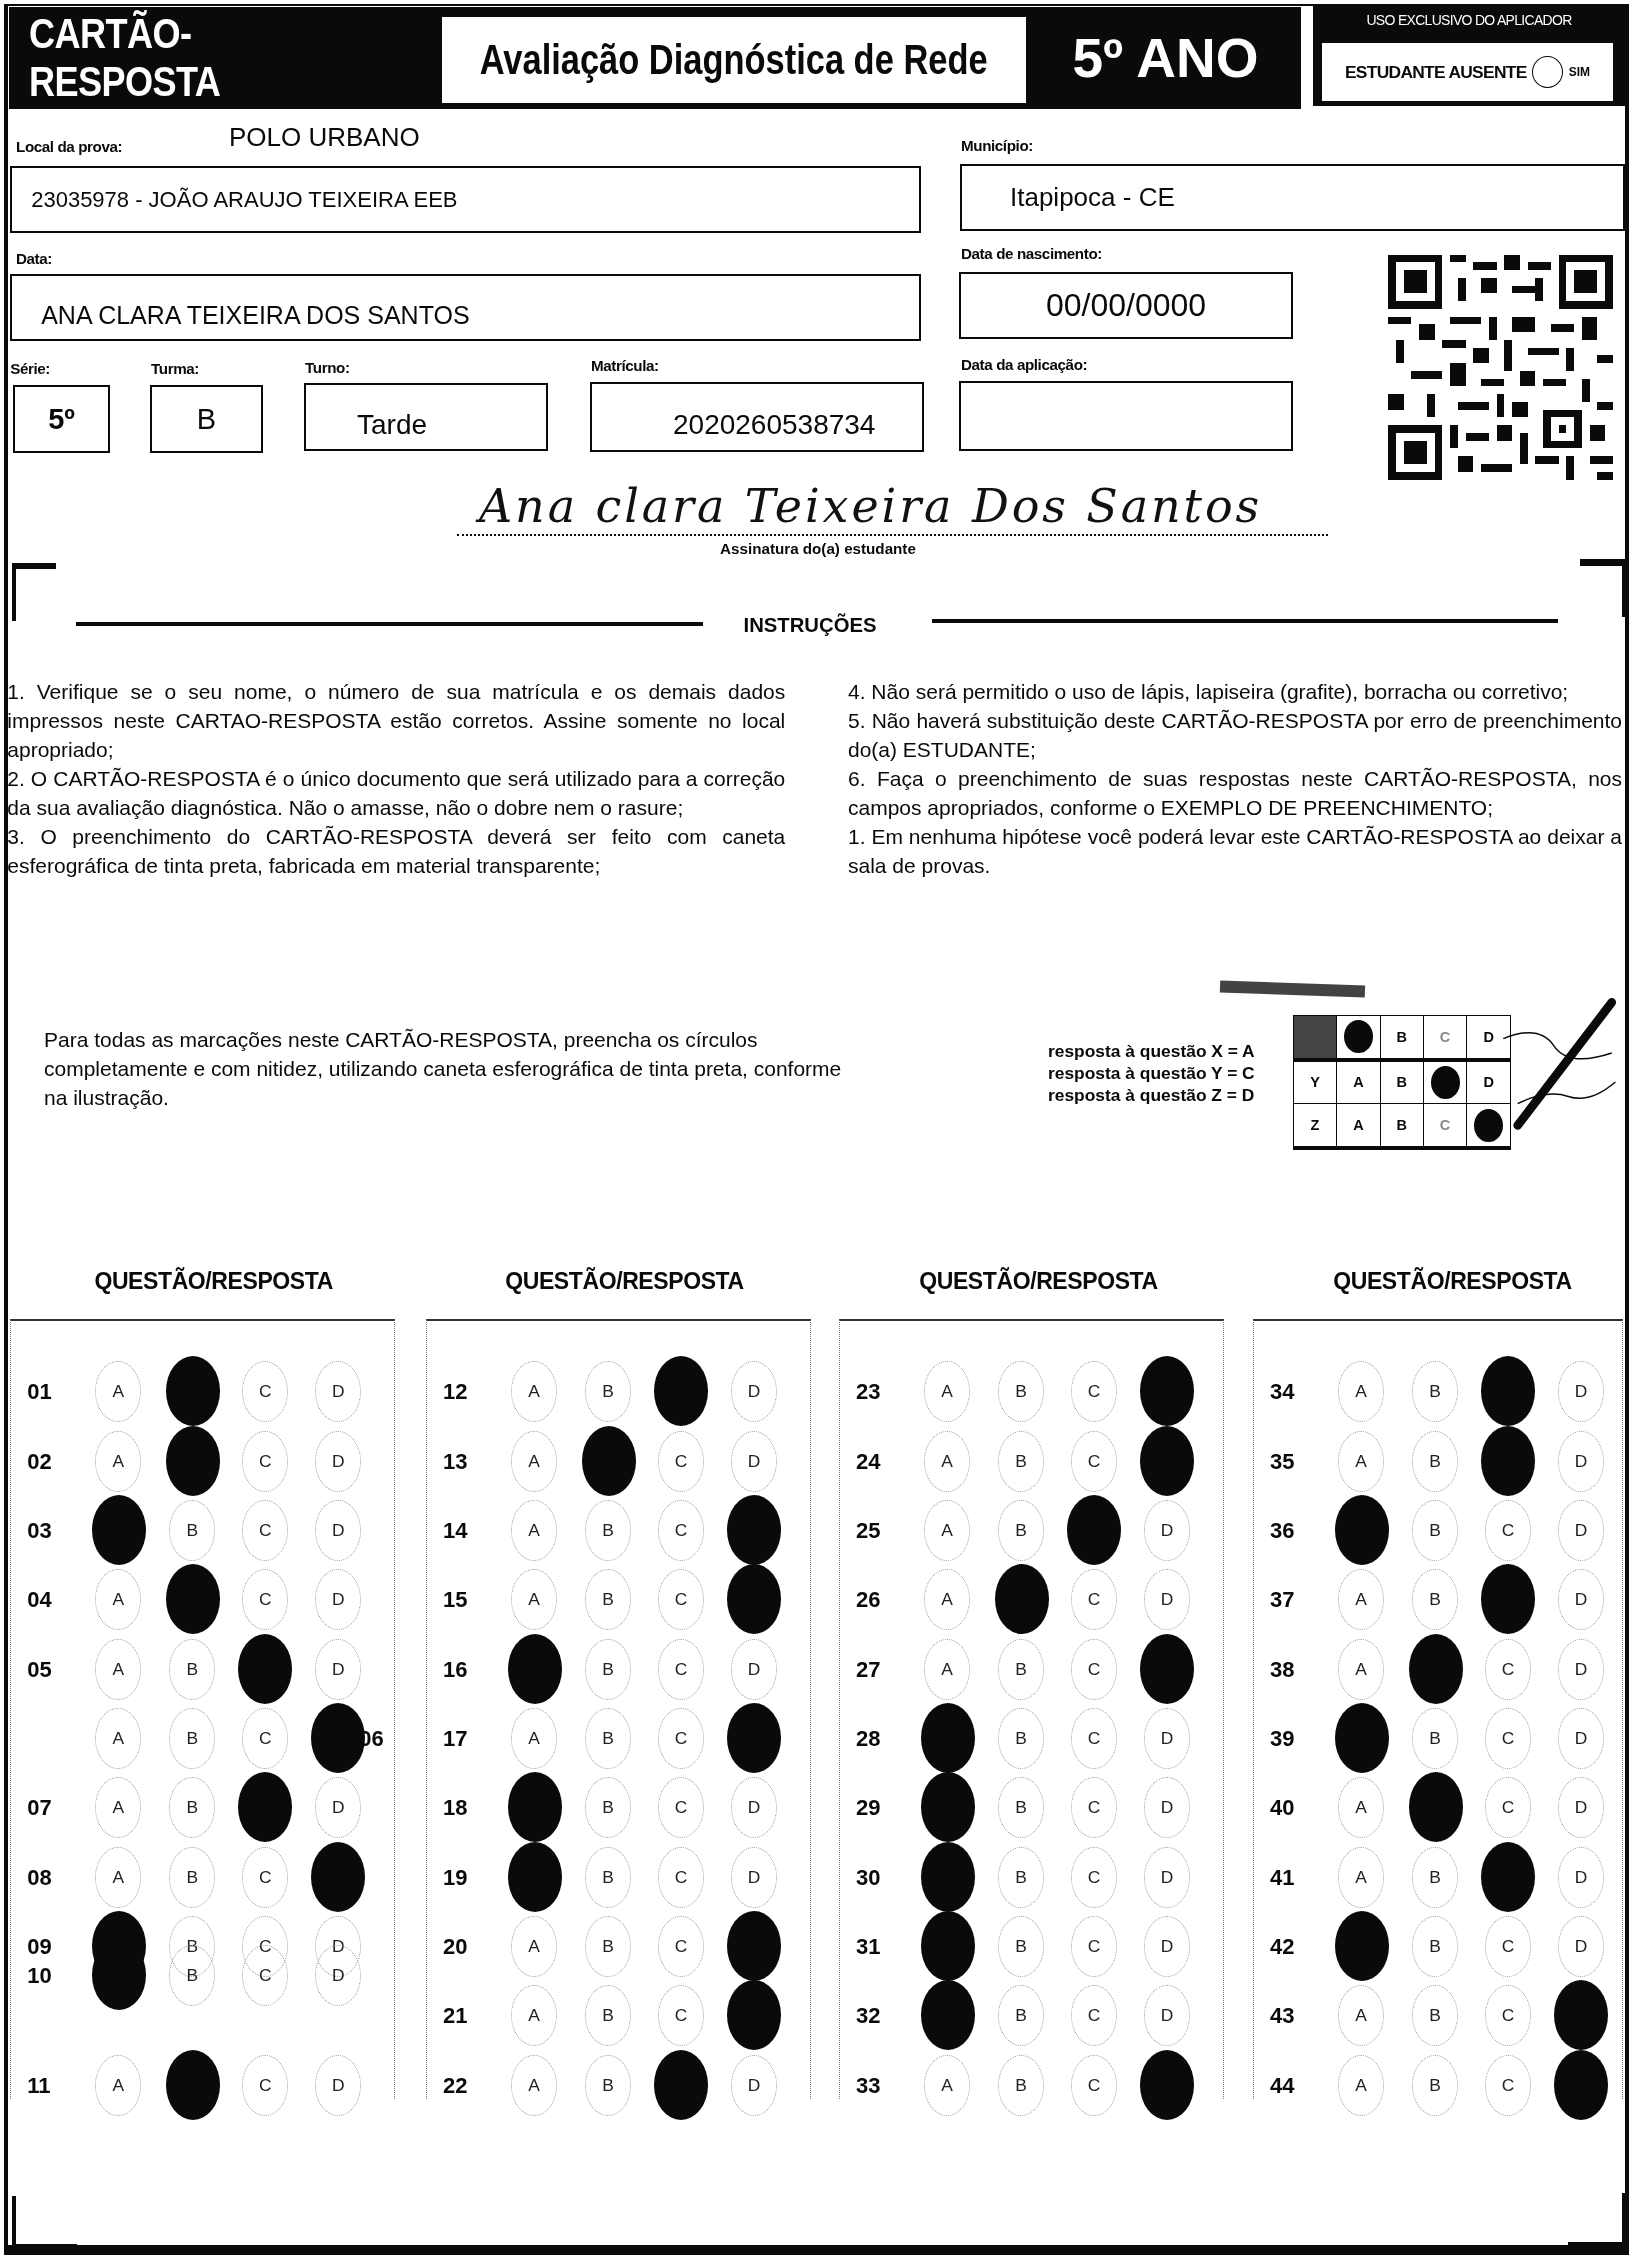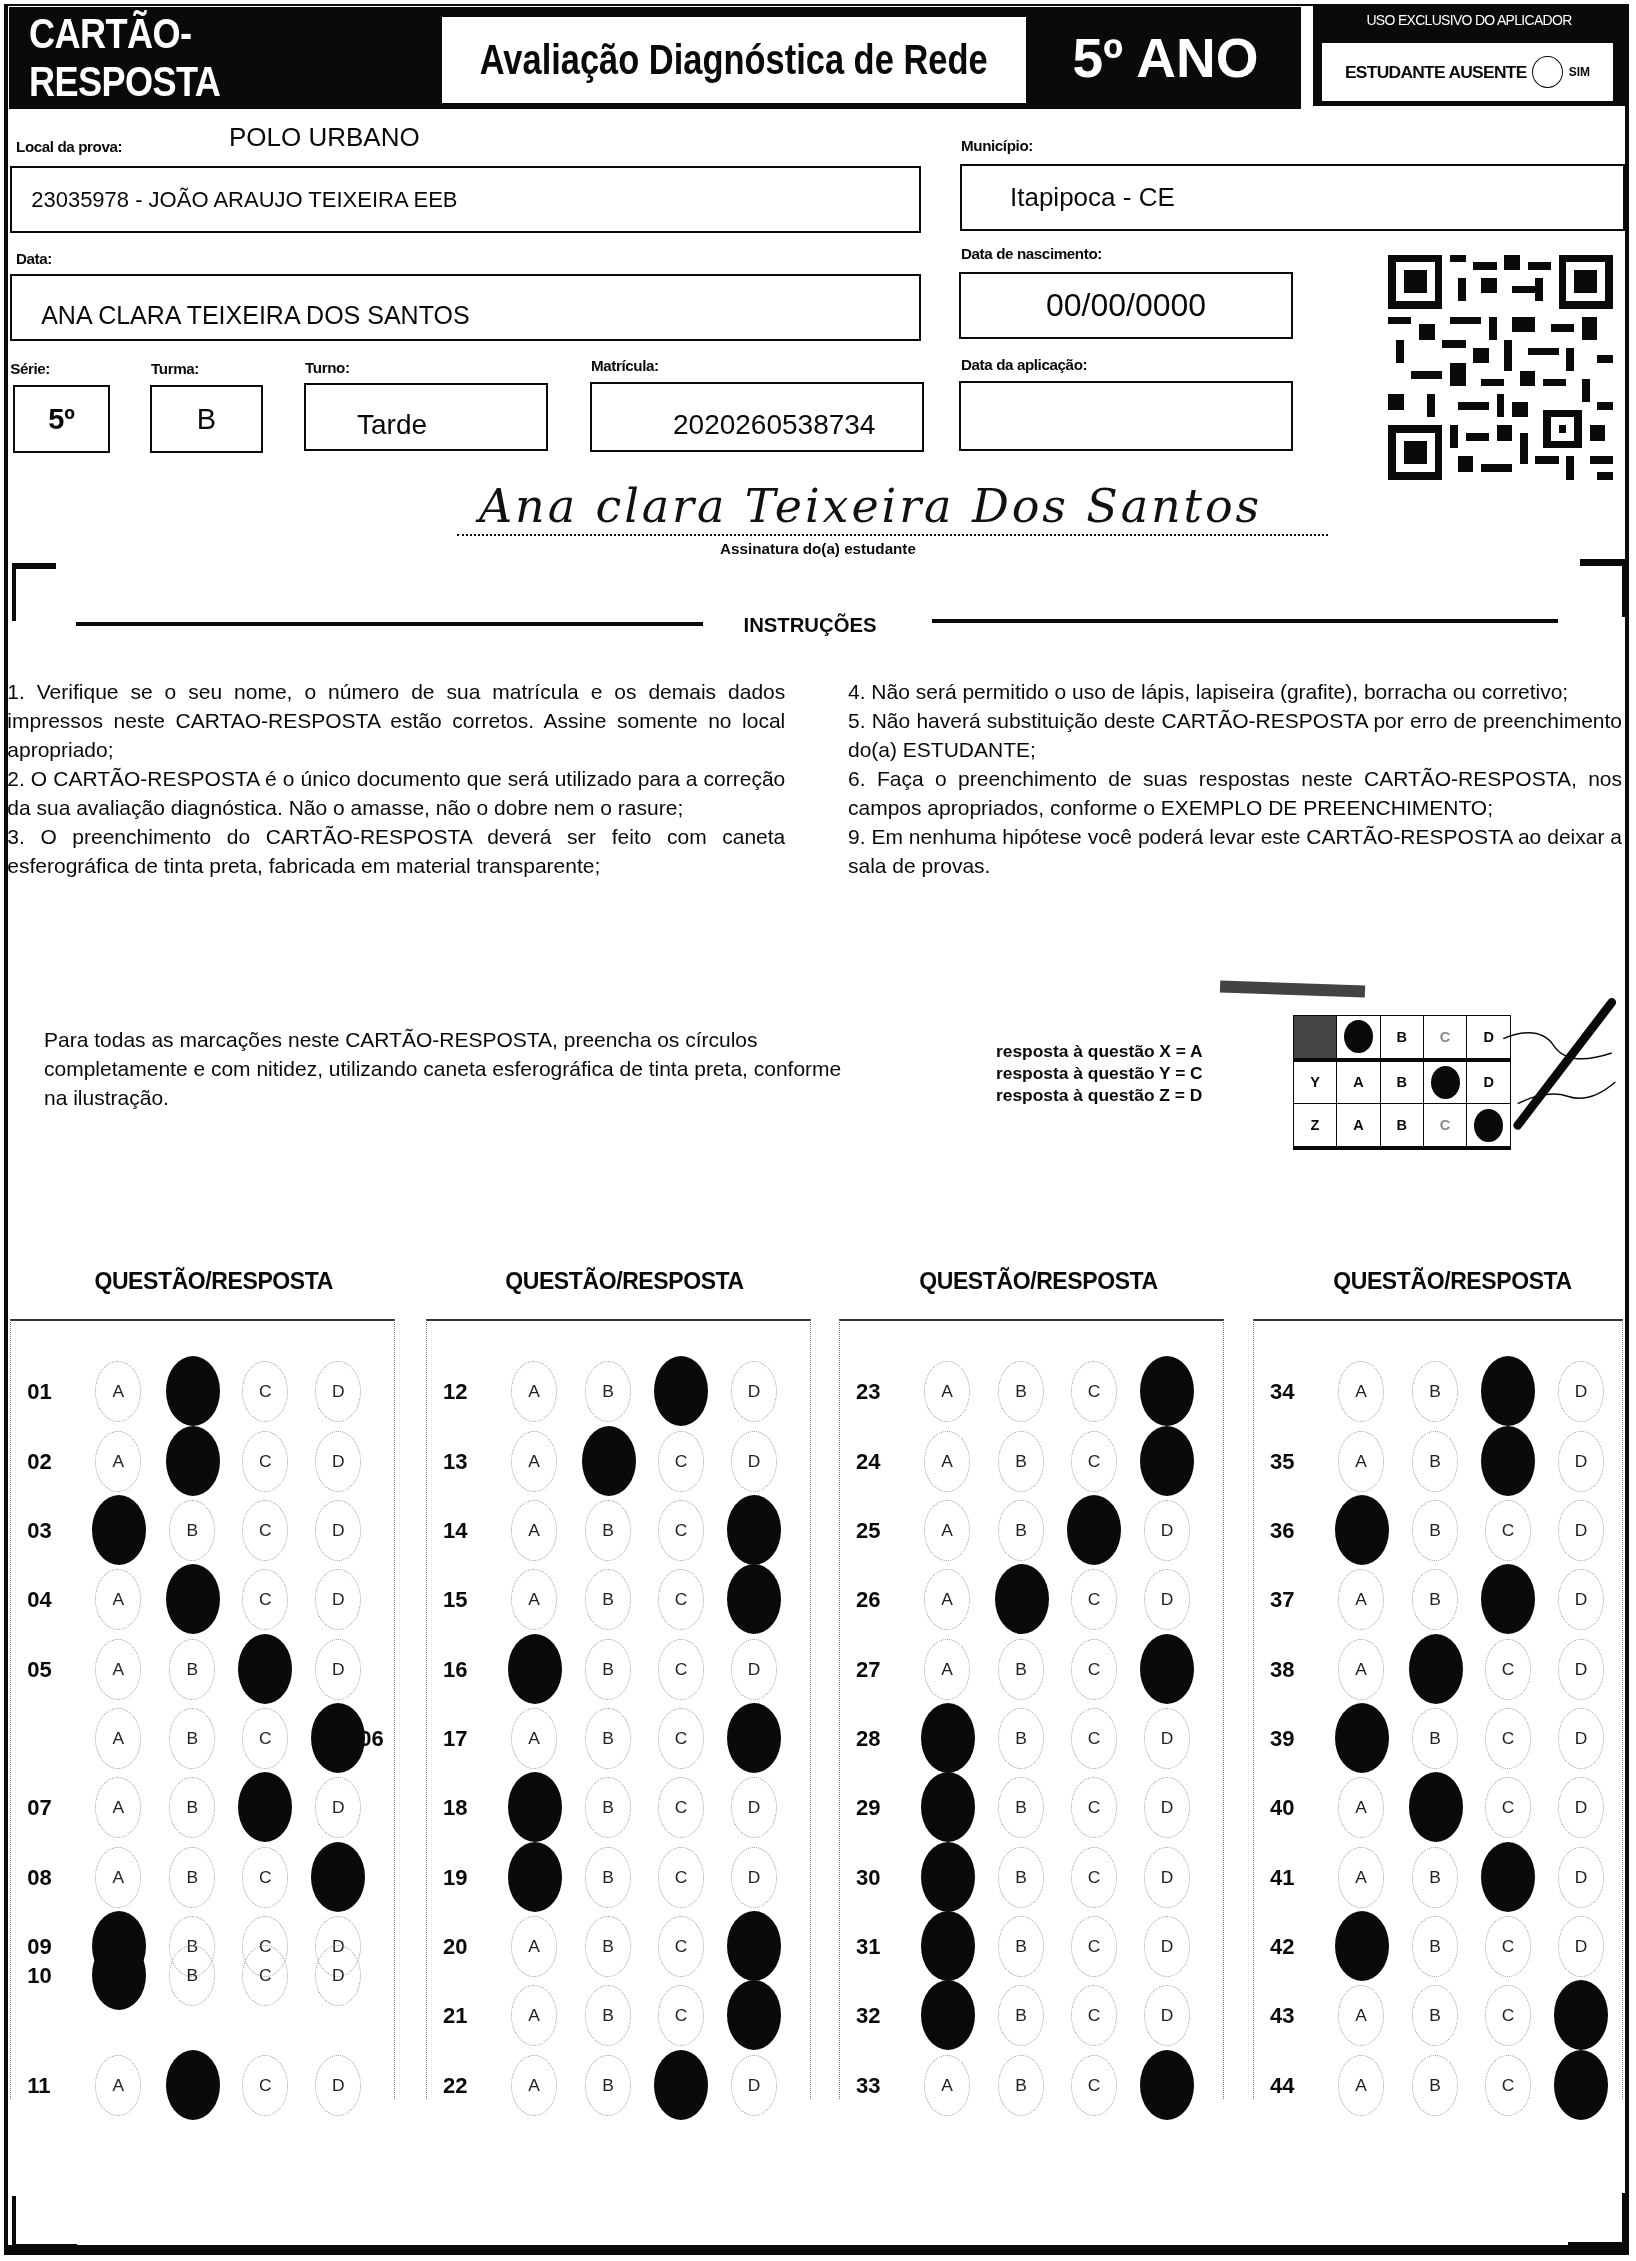--- a/index.html
+++ b/index.html
@@ -33,21 +33,21 @@
   .sig-label { left: 0; top: 540px; width: 1636px; text-align: center; font-size: 15.2px; font-weight:bold; }
   
   .corner { background: #0a0a0a; }
   
   .instr-line { height: 3.6px; background:#0a0a0a; }
   .instr-title { left: 0; width: 1620px; top: 614px; text-align:center; font-size: 20.3px; font-weight:bold; }
   .instr-col { font-size: 21px; line-height: 29px; text-align: justify; }
   .instr-col p { margin: 0; }
   .fill-note { left: 44px; top: 1025px; width: 813px; font-size: 21px; line-height: 29px; }
   
-  .ex-labels { left: 996px; top: 1040px; font-size: 17.4px; font-weight: bold; line-height: 22px; }
+  .ex-labels { left: 1048px; top: 1040px; font-size: 17.4px; font-weight: bold; line-height: 22px; }
   .ex-grid { left: 1293px; top: 1015px; width: 218px; height: 135px; }
   .ex-grid table { border-collapse: collapse; width: 100%; height: 100%; }
   .ex-grid td { border: 1.5px solid #0a0a0a; text-align:center; font-size: 14.5px; font-weight: bold; width: 44px; }
   .ex-dot { display:inline-block; width: 29px; height: 33px; border-radius: 50%; background:#0a0a0a; vertical-align: middle; }
   
   .col-head { font-size: 23px; font-weight: 900; text-align:center; width: 407px; letter-spacing: -0.4px; }
   .ans-box { border-top: 2.2px solid #333; border-left: 1.5px dotted #777; border-right: 1.5px dotted #777; height: 780px; }
   .row { position:absolute; left: 0; height: 70px; width: 100%; display:flex; align-items:center; }
   .qnum { width: 51px; padding-left: 16px; font-size: 22px; font-weight: 900; }
   .opt { position:absolute; width: 46px; height: 61px; border: 1.5px dotted #9a9a9a; border-radius: 50%; display:flex; align-items:center; justify-content:center; font-size: 17.4px; color:#222; }
@@ -201,21 +201,21 @@
 
 <div class="abs instr-col" style="left:7.3px;top:677px;width:778px;">
   <p>1. Verifique se o seu nome, o número de sua matrícula e os demais dados impressos neste CARTAO-RESPOSTA estão corretos. Assine somente no local apropriado;</p>
   <p>2. O CARTÃO-RESPOSTA é o único documento que será utilizado para a correção da sua avaliação diagnóstica. Não o amasse, não o dobre nem o rasure;</p>
   <p>3. O preenchimento do CARTÃO-RESPOSTA deverá ser feito com caneta esferográfica de tinta preta, fabricada em material transparente;</p>
 </div>
 <div class="abs instr-col" style="left:848px;top:677px;width:774px;">
   <p>4. Não será permitido o uso de lápis, lapiseira (grafite), borracha ou corretivo;</p>
   <p>5. Não haverá substituição deste CARTÃO-RESPOSTA por erro de preenchimento do(a) ESTUDANTE;</p>
   <p>6. Faça o preenchimento de suas respostas neste CARTÃO-RESPOSTA, nos campos apropriados, conforme o EXEMPLO DE PREENCHIMENTO;</p>
-  <p>9. Em nenhuma hipótese você poderá levar este CARTÃO-RESPOSTA ao deixar a sala de provas.</p>
+  <p>1. Em nenhuma hipótese você poderá levar este CARTÃO-RESPOSTA ao deixar a sala de provas.</p>
 </div>
 
 <div class="abs fill-note">Para todas as marcações neste CARTÃO-RESPOSTA, preencha os círculos completamente e com nitidez, utilizando caneta esferográfica de tinta preta, conforme na ilustração.</div>
 
 <div class="abs ex-labels">
   <div>resposta à questão X = A</div>
   <div>resposta à questão Y = C</div>
   <div>resposta à questão Z = D</div>
 </div>
 <div class="abs" style="left:1220px;top:983px;width:145px;height:11.6px;background:#222;opacity:.85;transform:rotate(2deg);"></div>

